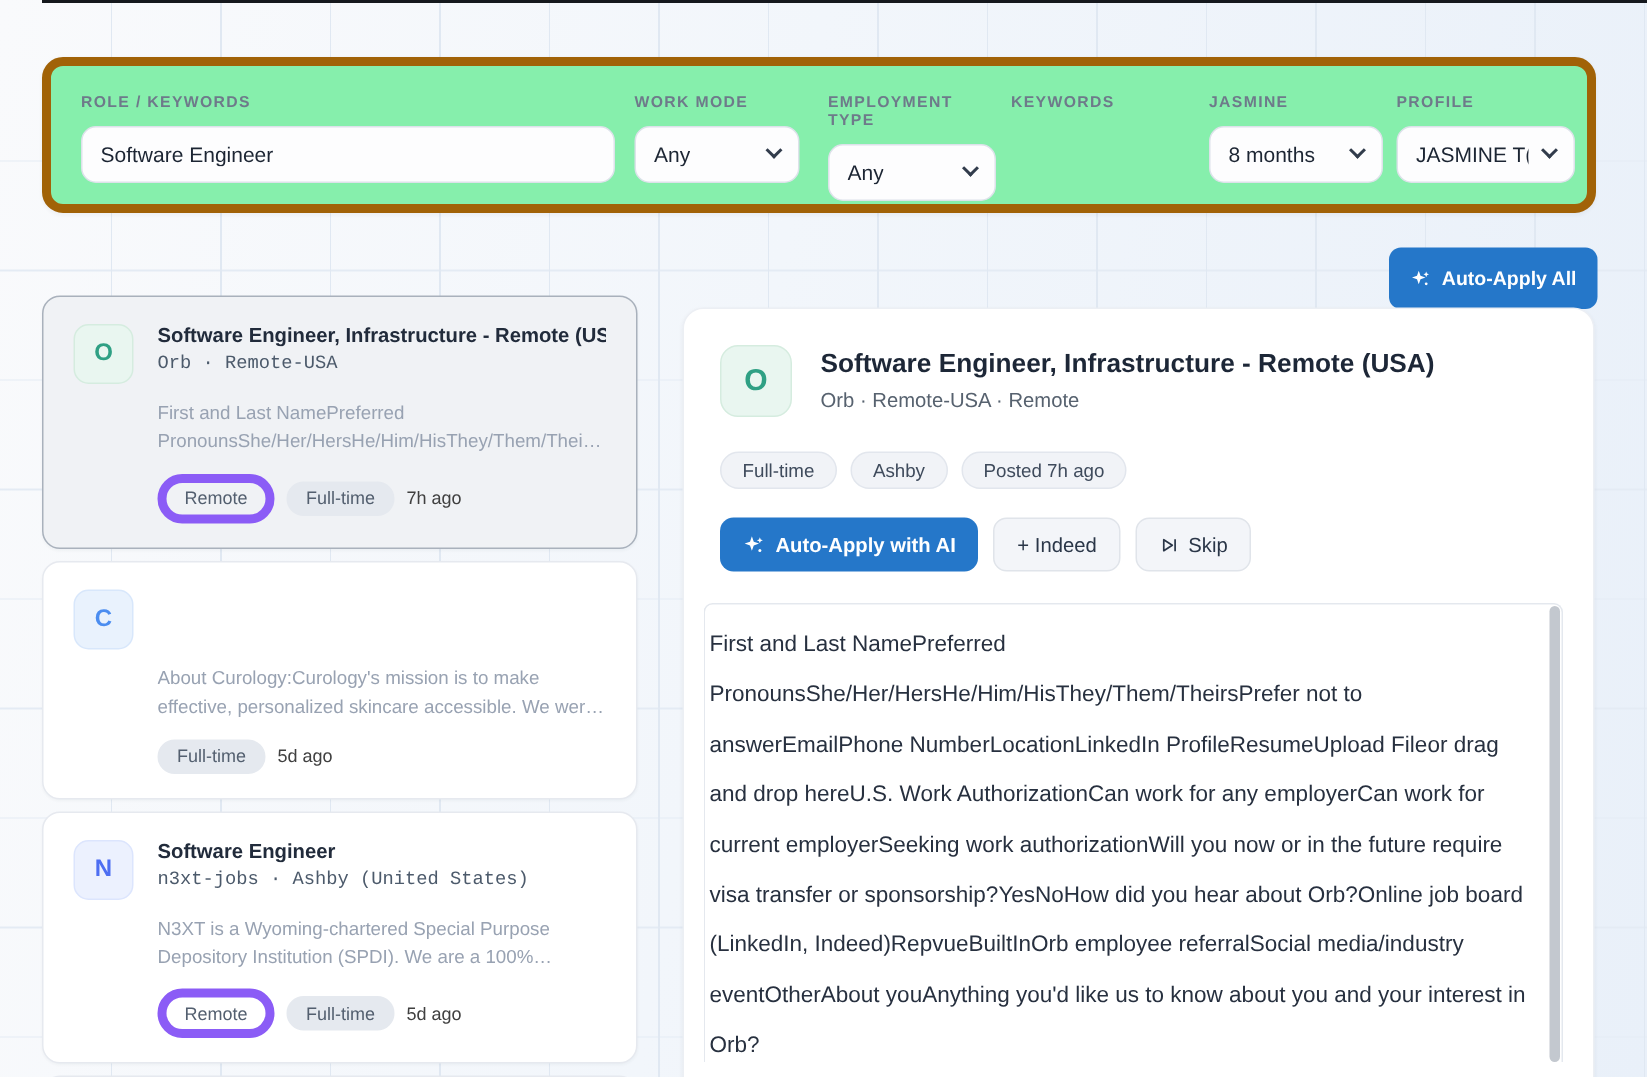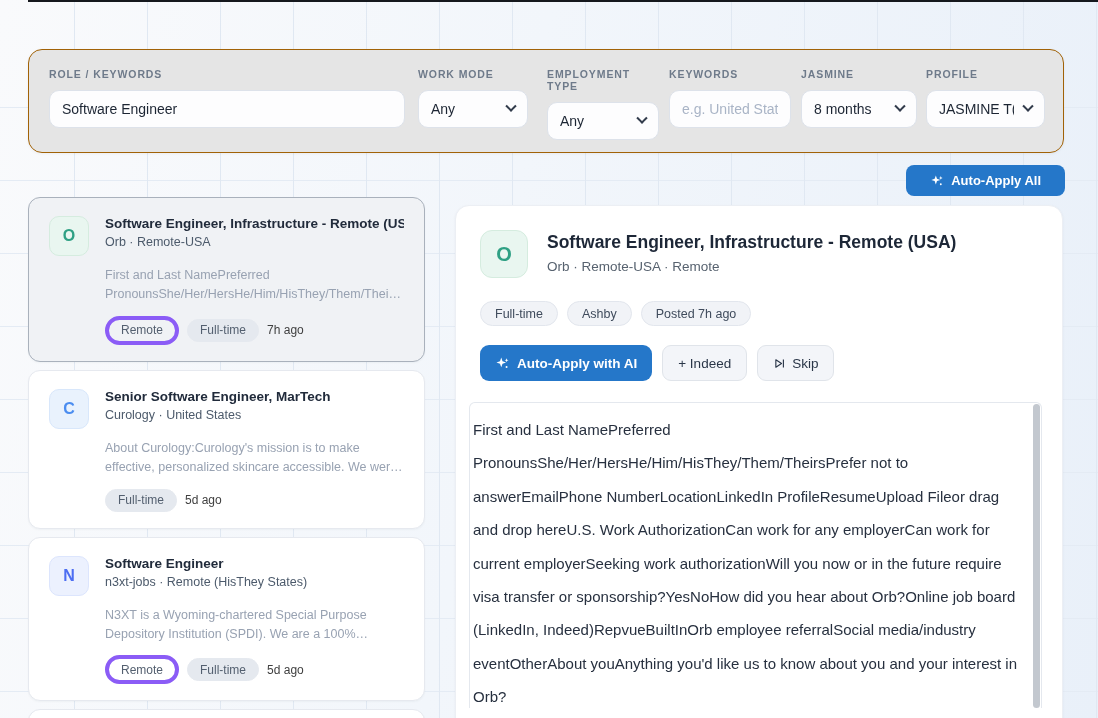--- a/index.html
+++ b/index.html
@@ -11,64 +11,64 @@
     background:
       repeating-linear-gradient(to right,  transparent 0 72px, #e0e8f2 72px 73px),
       repeating-linear-gradient(to bottom, transparent 0 72px, #e4ebf4 72px 73px),
       linear-gradient(100deg,#f9fafc 0%,#f2f6fb 45%,#e9f0f9 100%);
     background-position: 2px 0, 0 35px, 0 0;
   }
   .topline { position:absolute; left:28px; right:0; top:0; height:2px; background:#15181d; }
 
   
   .filter-card {
-    position:absolute; left:28px; top:49px; width:1036px; height:104px;
-    background:#e5e5e5; border:1px solid #a16207; border-radius:14px;
+    position:absolute; left:28px; top:38px; width:1036px; height:104px;
+    background:#86efac; border:6px solid #a16207; border-radius:14px;
     box-shadow:0 1px 3px rgba(30,41,59,.05);
   }
   .fgroup { position:absolute; top:18px; }
   .flabel { display:block; font-size:10.5px; font-weight:700; letter-spacing:.9px; color:#6e7a8a; }
   .fctl   { margin-top:10px; height:38px; border:1px solid #dde2ea; border-radius:10px;
             background:#fdfdfe; display:flex; align-items:center; padding:0 12px;
             font-size:14px; color:#1c2533; }
   input.fctl { width:100%; outline:none; font-family:"Liberation Sans",sans-serif; }
   input.fctl::placeholder { color:#a9b4c6; }
   .select { justify-content:space-between; cursor:pointer; }
   .select .val { white-space:nowrap; overflow:hidden; max-width:calc(100% - 18px); }
   .chev { width:8px; height:8px; border-right:2px solid #323c4c; border-bottom:2px solid #323c4c;
           transform:rotate(45deg) translate(-2px,-2px); flex:none; margin-left:8px; }
 
   
   .btn-blue {
     display:inline-flex; align-items:center; gap:7px;
     background:#2577c9; color:#fff; border:none; border-radius:8px;
     font-family:"Liberation Sans",sans-serif; font-size:13px; font-weight:700; cursor:pointer;
   }
-  .auto-all { position:absolute; top:165px; right:33px; height:31px; padding:0 24px; }
+  .auto-all { position:absolute; top:165px; right:33px; height:41px; padding:0 14px; }
 
   
   .job-list { position:absolute; left:28px; top:197px; width:397px; }
   .job-card {
     background:#fff; border:1px solid #e6e9ef; border-radius:12px;
     padding:18px 20px 16px 20px; margin-bottom:8px; cursor:pointer;
     box-shadow:0 1px 2px rgba(30,41,59,.04);
   }
   .job-card.selected { background:#f0f2f5; border-color:#a9b1bc; }
   .jc-head { display:flex; gap:16px; }
   .avatar { width:40px; height:40px; border-radius:10px; border:1px solid transparent;
             display:flex; align-items:center; justify-content:center;
             font-size:16px; font-weight:700; flex:none; }
   .jc-title { font-size:13.5px; font-weight:700; color:#212b3b; white-space:nowrap; overflow:hidden; }
-  .jc-company { font-size:12.5px; color:#4c5a6b; margin-top:4px; }
+  .jc-company { font-size:12.5px; color:#4c5a6b; margin-top:4px;font-family:Liberation Mono, monospace; }
   .jc-snippet { font-size:12.5px; line-height:1.55; color:#98a2b2; margin:10px 0 0 56px;
                 overflow-wrap:anywhere; display:-webkit-box; -webkit-line-clamp:2;
                 -webkit-box-orient:vertical; overflow:hidden; }
   .jc-tags { display:flex; align-items:center; gap:8px; margin:11px 0 0 56px; }
   .tag { font-size:12px; color:#535f6f; border-radius:999px; padding:3.5px 12px; }
-  .tag.outline { border:4px solid #8b5cf6; background:transparent; }
+  .tag.outline { border:6px solid #8b5cf6; background:transparent; }
   .tag.filled  { background:#e5e9ef; border:1px solid #e5e9ef; }
   .jc-posted { font-size:12px; color:#404040; }
 
   
   .detail-card {
     position:absolute; left:455px; top:205px; width:608px; height:560px;
     background:#fff; border:1px solid #eceff4; border-radius:14px;
     padding:24px 24px 0 24px;
     box-shadow:0 1px 3px rgba(30,41,59,.05);
   }
@@ -114,21 +114,20 @@
   <div class="fgroup" style="left:518px; width:112px">
     <span class="flabel">EMPLOYMENT TYPE</span>
     <div class="fctl select">
       <span class="val">Any</span>
       <span class="chev"></span>
     </div>
   </div>
 
   <div class="fgroup" style="left:640px; width:122px">
     <span class="flabel">KEYWORDS</span>
-    <input class="fctl" type="text" placeholder="e.g. United Stat" style="">
   </div>
 
   <div class="fgroup" style="left:772px; width:116px">
     <span class="flabel">JASMINE</span>
     <div class="fctl select">
       <span class="val">8 months</span>
       <span class="chev"></span>
     </div>
   </div>
 
@@ -166,38 +165,34 @@
     <div class="jc-tags">
       <span class="tag outline">Remote</span>
       <span class="tag filled">Full-time</span>
       <span class="jc-posted">7h ago</span>
     </div>
   </div>
 
   <div class="job-card">
     <div class="jc-head">
       <div class="avatar" style="background: rgb(233, 242, 253); color: rgb(75, 141, 240); border-color: rgb(216, 231, 251);">C</div>
-      <div style="min-width:0">
-        <div class="jc-title">Senior Software Engineer, MarTech</div>
-        <div class="jc-company">Curology · United States</div>
-      </div>
     </div>
     <div class="jc-snippet">About Curology:Curology's mission is to make effective, personalized skincare accessible. We were founded by...</div>
     <div class="jc-tags">
       <span class="tag filled">Full-time</span>
       <span class="jc-posted">5d ago</span>
     </div>
   </div>
 
   <div class="job-card">
     <div class="jc-head">
       <div class="avatar" style="background: rgb(236, 241, 254); color: rgb(77, 110, 242); border-color: rgb(220, 229, 253);">N</div>
       <div style="min-width:0">
         <div class="jc-title">Software Engineer</div>
-        <div class="jc-company">n3xt-jobs · Remote (HisThey States)</div>
+        <div class="jc-company">n3xt-jobs · Ashby (United States)</div>
       </div>
     </div>
     <div class="jc-snippet">N3XT is a Wyoming-chartered Special Purpose Depository Institution (SPDI). We are a 100% reserved, non-lending bank...</div>
     <div class="jc-tags">
       <span class="tag outline">Remote</span>
       <span class="tag filled">Full-time</span>
       <span class="jc-posted">5d ago</span>
     </div>
   </div>
 

